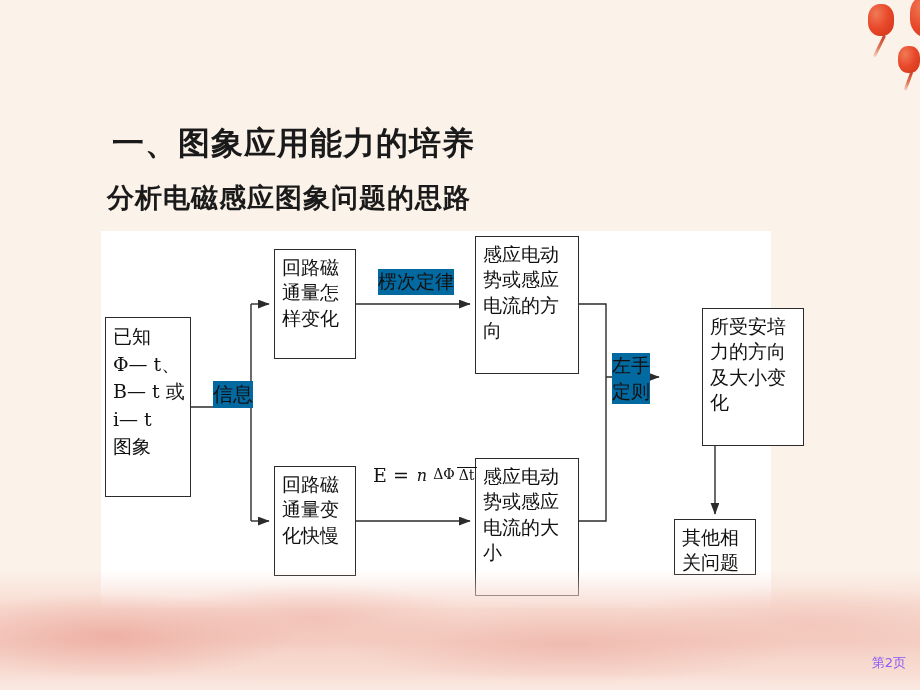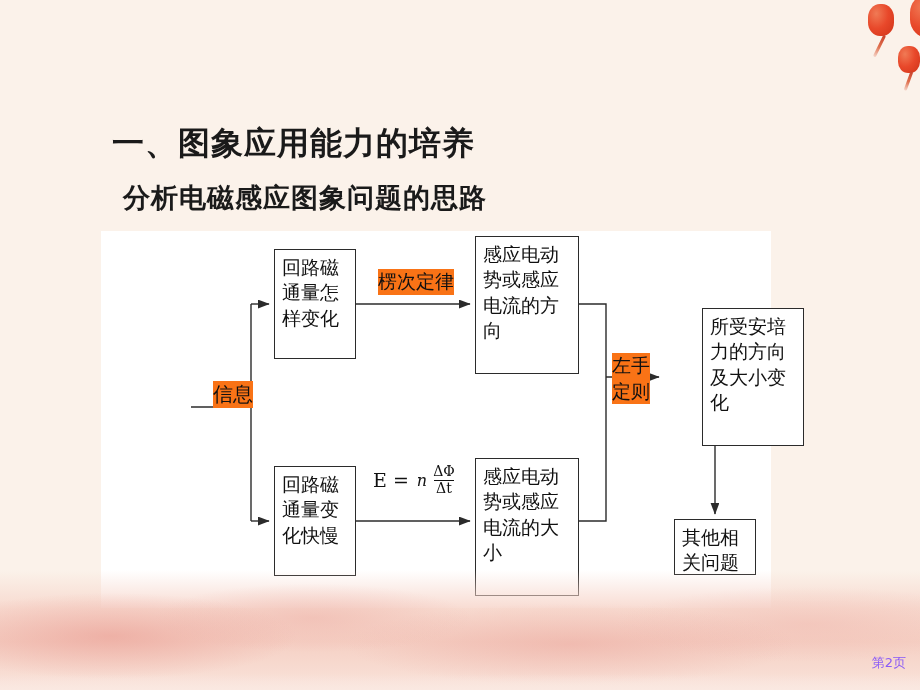--- a/index.html
+++ b/index.html
@@ -78,21 +78,21 @@
     top: 122px;
     font-size: 32px;
     font-weight: 700;
     color: #1a1a1a;
     letter-spacing: 1px;
     white-space: nowrap;
     font-family: "DejaVu Sans", "Liberation Sans", sans-serif;
   }
   .heading-2 {
     position: absolute;
-    left: 123px;
+    left: 107px;
     top: 180px;
     font-size: 27px;
     font-weight: 700;
     color: #1a1a1a;
     letter-spacing: 1px;
     white-space: nowrap;
     font-family: "DejaVu Sans", "Liberation Sans", sans-serif;
   }
 
   
@@ -125,21 +125,21 @@
   #node-emf-dir { left: 374px; top: 5px;   width: 104px; height: 138px; }
   #node-emf-mag { left: 374px; top: 227px; width: 104px; height: 138px; }
   #node-ampere  { left: 563px; top: 77px;  width: 102px; height: 138px; margin-left: 38px; }
   #node-other   { left: 573px; top: 288px; width: 82px;  height: 56px; }
 
   
   .edge-label {
     position: absolute;
     font-size: 19px;
     color: #111;
-    background: #f97316;
+    background: #0369a1;
     white-space: nowrap;
     font-family: "DejaVu Serif", "Liberation Serif", serif;
   }
   #label-info   { left: 112px; top: 150px; font-size: 20px; }
   #label-lenz   { left: 277px; top: 38px;  }
   #label-lefthand { left: 511px; top: 122px; line-height: 1.35; text-align: left; }
 
   
   #label-formula {
     position: absolute;
@@ -150,21 +150,21 @@
     white-space: nowrap;
     display: flex;
     align-items: center;
     gap: 4px;
     font-family: "DejaVu Serif", "Liberation Serif", serif;
   }
   #label-formula .eq { font-style: normal; }
   #label-formula .nvar { font-style: italic; font-size: 16px; margin-left: 4px; }
   .frac {
     display: inline-flex;
-    flex-direction: column;
+    flex-direction: row;
     align-items: center;
     font-size: 14px;
     line-height: 1.12;
     vertical-align: middle;
   }
   .frac .num { padding: 0 2px; }
   .frac .den { padding: 0 2px; border-top: 1.2px solid #111; }
 
   svg.wires { position: absolute; left: 0; top: 0; width: 670px; height: 377px; overflow: visible; }
 
@@ -219,20 +219,27 @@
       <path d="M255,290 L369,290" marker-end="url(#arr)"></path>
 
       <path d="M478,73 L505,73 L505,146"></path>
       <path d="M478,290 L505,290 L505,146"></path>
       <path d="M505,146 L558,146" marker-end="url(#arr)"></path>
 
       <path d="M614,215 L614,283" marker-end="url(#arr)"></path>
     </g>
   </svg>
 
+  <div class="node" id="node-known">
+    <span class="ln">已知</span>
+    <span class="ln">Φ— t、</span>
+    <span class="ln">B— t 或</span>
+    <span class="ln">i— t</span>
+    <span class="ln">图象</span>
+  </div>
 
   <div class="node" id="node-flux-how">
     <span class="ln">回路磁</span>
     <span class="ln">通量怎</span>
     <span class="ln">样变化</span>
   </div>
 
   <div class="node" id="node-flux-rate">
     <span class="ln">回路磁</span>
     <span class="ln">通量变</span>

